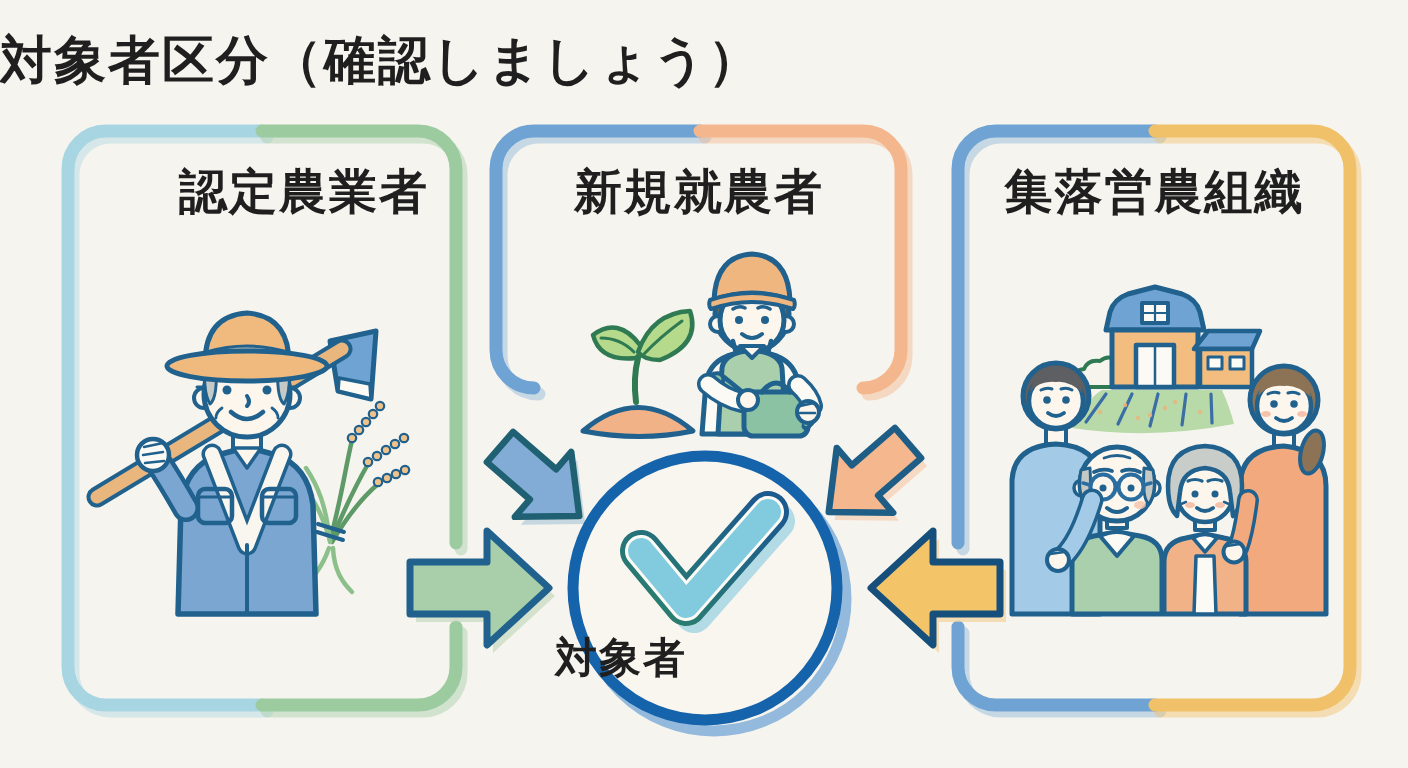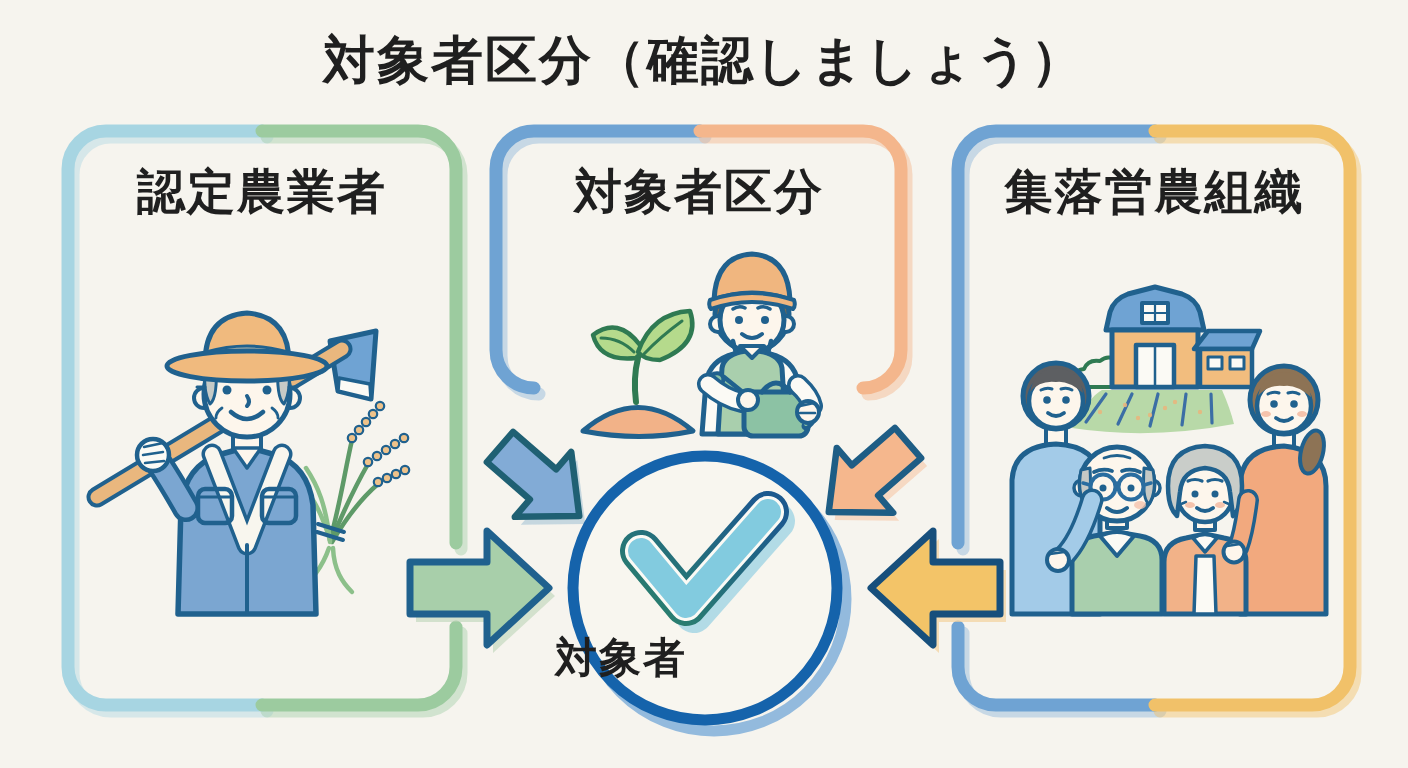--- a/index.html
+++ b/index.html
@@ -2,28 +2,28 @@
 <html><head>
 <meta charset="utf-8">
 <style>
   html,body{margin:0;padding:0;background:#e8e6df;}
   .stage{
     position:relative;width:1408px;height:768px;background:#f6f4ee;overflow:hidden;
     font-family:"Liberation Sans","DejaVu Sans",sans-serif;color:#1f1f1f;
   }
   .scene{position:absolute;left:0;top:0;width:1408px;height:768px;}
   .title{
-    position:absolute;top:26px;left:0;width:1408px;text-align:center;
+    position:absolute;top:26px;left:0;width:1408px;text-align:left;
     font-size:52px;font-weight:800;letter-spacing:2px;margin:0;
   }
   .card-label{
     position:absolute;top:160px;height:64px;line-height:64px;text-align:center;
     font-size:48px;font-weight:800;letter-spacing:2px;
   }
-  .card-label.c1{left:62px;width:400px;}
+  .card-label.c1{left:62px;width:400px;padding-left:42px;}
   .card-label.c2{left:490px;width:418px;}
   .card-label.c3{left:952px;width:405px;}
   .center-label{
     position:absolute;left:555px;top:630px;width:300px;
     font-size:42px;font-weight:800;letter-spacing:2px;
   }
 </style>
 </head>
 <body>
 
@@ -310,17 +310,17 @@
       <g>
         <path d="M649,560 L694,614 L776,521" stroke="#a6d6e4" stroke-width="38" opacity="0.85"></path>
         <path d="M641,551 L686,605 L768,512" stroke="url(#ckGrad)" stroke-width="42"></path>
         <path d="M641,551 L686,605 L768,512" stroke="#fbfaf5" stroke-width="32"></path>
         <path d="M641,551 L686,605 L768,512" stroke="#82cbdf" stroke-width="26"></path>
       </g>
     </g>
   </svg>
 
   <div class="card-label c1">認定農業者</div>
-  <div class="card-label c2">対象者区分</div>
+  <div class="card-label c2">新規就農者</div>
   <div class="card-label c3">集落営農組織</div>
   <div class="center-label">対象者</div>
 
 </div>
 
 </body></html>

